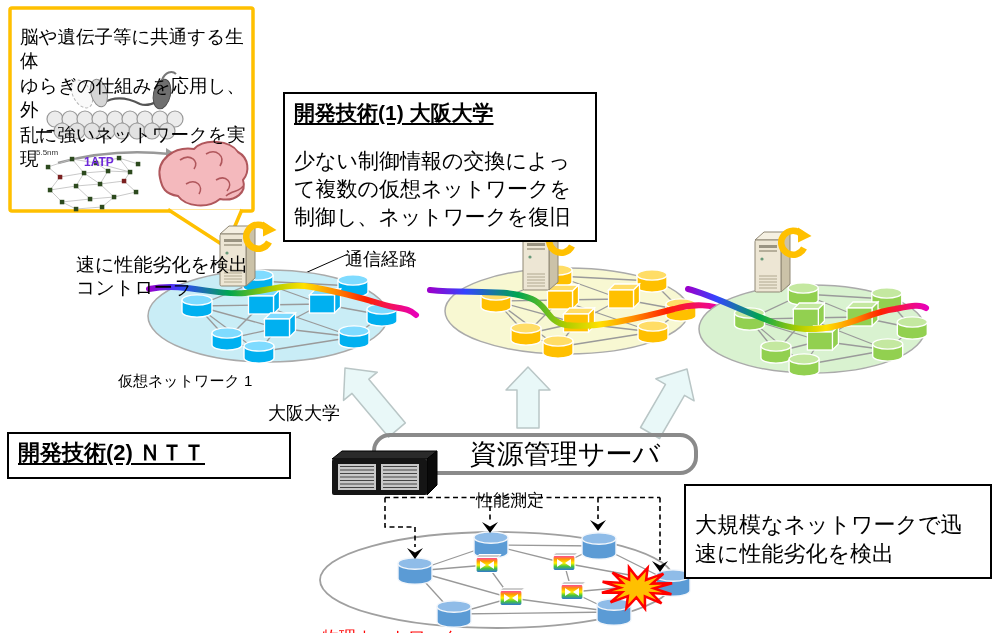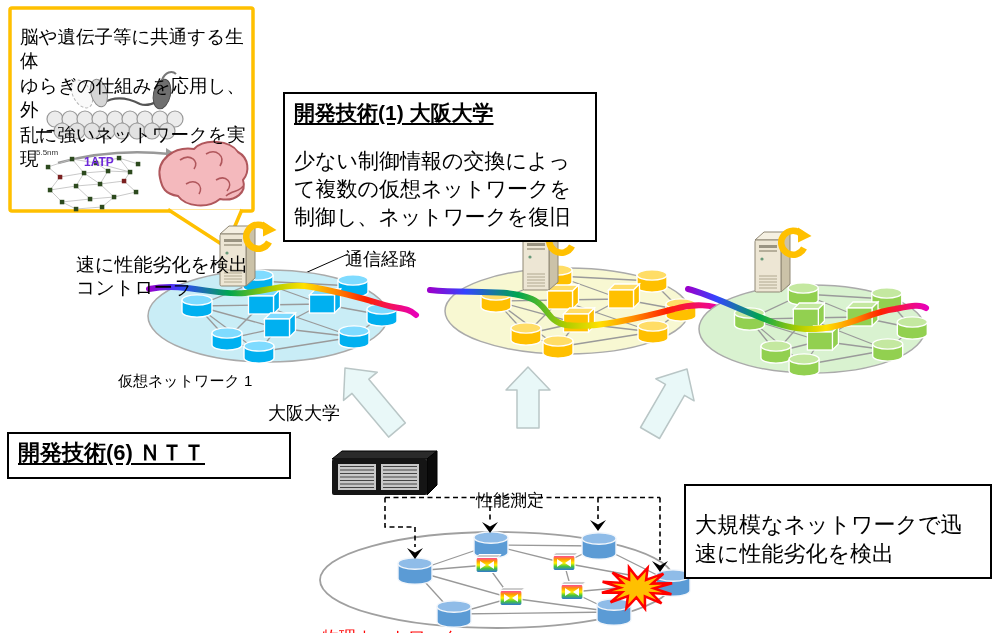--- a/index.html
+++ b/index.html
@@ -447,27 +447,30 @@
   <div class="lbl" id="perf-label">性能測定</div>
   <div class="lbl" id="phys-label" style="color: rgb(255, 0, 0);">物理ネットワーク</div>
 
   <div class="tech-box" id="box1">
     <div class="tech-title">開発技術(1) 大阪大学</div>
     <div class="tech-body">少ない制御情報の交換によっ
 て複数の仮想ネットワークを
 制御し、ネットワークを復旧</div>
   </div>
   <div class="tech-box" id="box2">
-    <div class="tech-title">開発技術(6) ＮＴＴ</div>
+    <div class="tech-title">開発技術(2) ＮＴＴ</div>
   </div>
   <div class="tech-box" id="box3">
     <div class="tech-body">大規模なネットワークで迅
 速に性能劣化を検出</div>
   </div>
 
+  <div id="resource-box">
+    <span>資源管理サーバ</span>
+  </div>
 
   <svg id="topsvg" width="1002" height="633" viewBox="0 0 1002 633">
       <g transform="translate(329,449)">
         <polygon points="3,10 13,2 108,2 98,10" fill="#2a2a2a" stroke="#000"></polygon>
         <polygon points="98,10 108,2 108,36 98,46" fill="#0a0a0a" stroke="#000"></polygon>
         <rect x="3" y="10" width="95" height="36" rx="2" fill="#151515"></rect>
         <rect x="9" y="15" width="38" height="26" fill="#c8c8c8"></rect>
         <rect x="52" y="15" width="38" height="26" fill="#c8c8c8"></rect>
         <line x1="11" y1="17.5" x2="45" y2="17.5" stroke="#444" stroke-width="1.2"></line>
         <line x1="54" y1="17.5" x2="88" y2="17.5" stroke="#444" stroke-width="1.2"></line>

